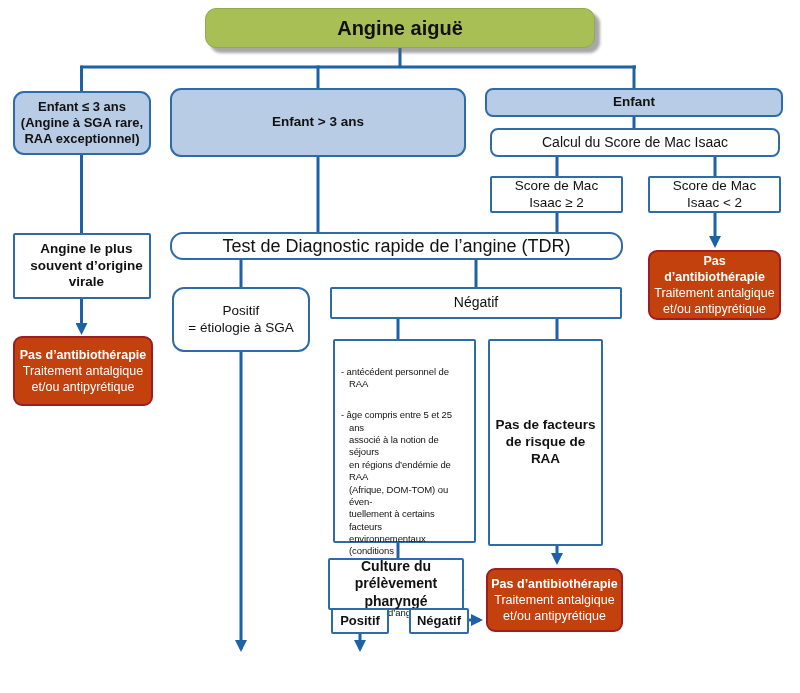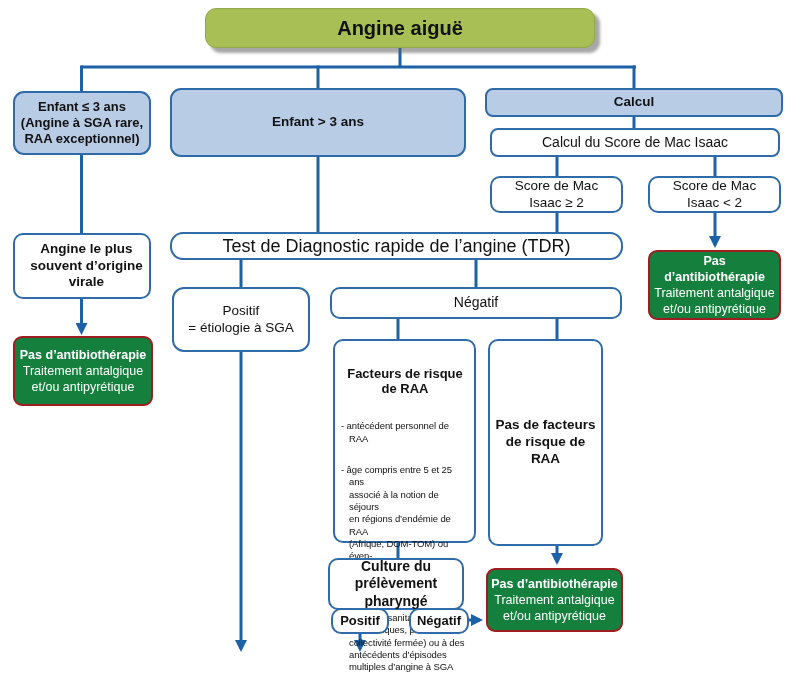--- a/index.html
+++ b/index.html
@@ -1,25 +1,25 @@
 <!DOCTYPE html>
 <html><head>
 <meta charset="utf-8">
 <style>
   html,body{margin:0;padding:0;background:#fff;}
   #stage{position:relative;width:800px;height:693px;background:#fff;overflow:hidden;
          font-family:"Liberation Sans",sans-serif;color:#111;}
   #conns{position:absolute;left:0;top:0;width:800px;height:693px;z-index:1;}
   .box{position:absolute;box-sizing:border-box;z-index:2;display:flex;align-items:center;
        justify-content:center;text-align:center;background:#fff;border:2px solid #2e6ba8;
-       border-radius:10px;white-space:pre-line;font-size:13.5px;line-height:1.25;}
+       border-radius:2px;white-space:pre-line;font-size:13.5px;line-height:1.25;}
   .blue{background:#b9cce6;font-weight:bold;border-radius:11px;}
   .root{background:#a7bf55;border:1px solid #93a94b;border-radius:11px;font-weight:bold;
         font-size:20px;box-shadow:5px 5px 3px rgba(95,95,95,0.55);}
-  .red{background:#15803d;border-color:#9f1c21;color:#fff;border-radius:9px;
+  .red{background:#c2410c;border-color:#9f1c21;color:#fff;border-radius:9px;
        flex-direction:column;font-size:12.5px;line-height:1.3;padding:16px 2px;align-items:center;}
   .red .l1{font-weight:bold;}
   .red .l2{font-weight:normal;}
   .bar{background:#eef0dc;border-radius:13px;font-weight:bold;font-size:14px;}
   .bold{font-weight:bold;}
   .facteurs{display:block;text-align:left;padding:8px 5px 4px 6px;}
   .facteurs .ft{font-weight:bold;text-align:center;font-size:13px;line-height:1.18;
                 margin-bottom:7px;}
   .facteurs .fi{font-size:9.5px;line-height:1.3;padding-left:8px;text-indent:-8px;
                 margin-bottom:2px;letter-spacing:-0.1px;}
@@ -64,21 +64,21 @@
   </svg>
 
   <div class="box root" style="left:205px;top:8px;width:390px;height:40px;">Angine aiguë</div>
 
   <div class="box blue" style="left:13px;top:91px;width:138px;height:64px;font-size:13px;">Enfant ≤ 3 ans
 (Angine à SGA rare,
 RAA exceptionnel)</div>
 
   <div class="box blue" style="left:170px;top:88px;width:296px;height:69px;">Enfant &gt; 3 ans</div>
 
-  <div class="box blue" style="left:485px;top:88px;width:298px;height:29px;border-radius:8px;">Calcul</div>
+  <div class="box blue" style="left:485px;top:88px;width:298px;height:29px;border-radius:8px;">Enfant</div>
 
   <div class="box" style="left:490px;top:128px;width:290px;height:29px;border-radius:8px;font-size:14px;">Calcul du Score de Mac Isaac</div>
 
   <div class="box" style="left:490px;top:176px;width:133px;height:37px;">Score de Mac
 Isaac ≥ 2</div>
 
   <div class="box" style="left:648px;top:176px;width:133px;height:37px;">Score de Mac
 Isaac &lt; 2</div>
 
   <div class="box bold" style="left:13px;top:233px;width:138px;height:66px;padding-left:9px;">Angine le plus
@@ -92,22 +92,20 @@
   </div>
 
   <div class="box" style="left:170px;top:232px;width:453px;height:28px;border-radius:13px;font-size:18px;">Test de Diagnostic rapide de l’angine (TDR)</div>
 
   <div class="box" style="left:172px;top:287px;width:138px;height:65px;border-radius:12px;">Positif
 = étiologie à SGA</div>
 
   <div class="box" style="left:330px;top:287px;width:292px;height:32px;font-size:14px;">Négatif</div>
 
   <div class="box facteurs" style="left:333px;top:339px;width:143px;height:204px;">
-    <div class="ft">Facteurs de risque
-de RAA</div>
     <div class="fi">- antécédent personnel de RAA</div>
     <div class="fi">- âge compris entre 5 et 25 ans
 associé à la notion de séjours
 en régions d’endémie de RAA
 (Afrique, DOM-TOM) ou éven-
 tuellement à certains facteurs
 environnementaux (conditions
 sociales, sanitaires et
 économiques, promiscuité,
 collectivité fermée) ou à des

